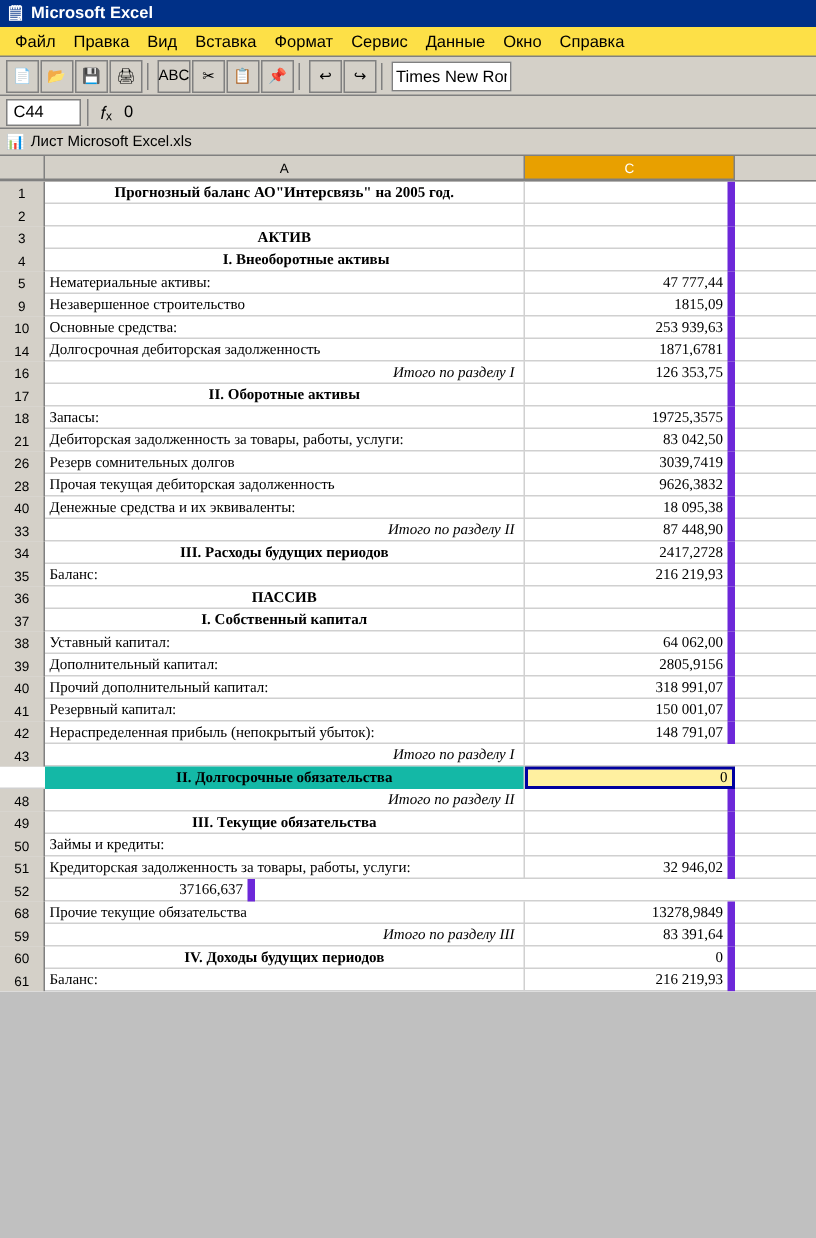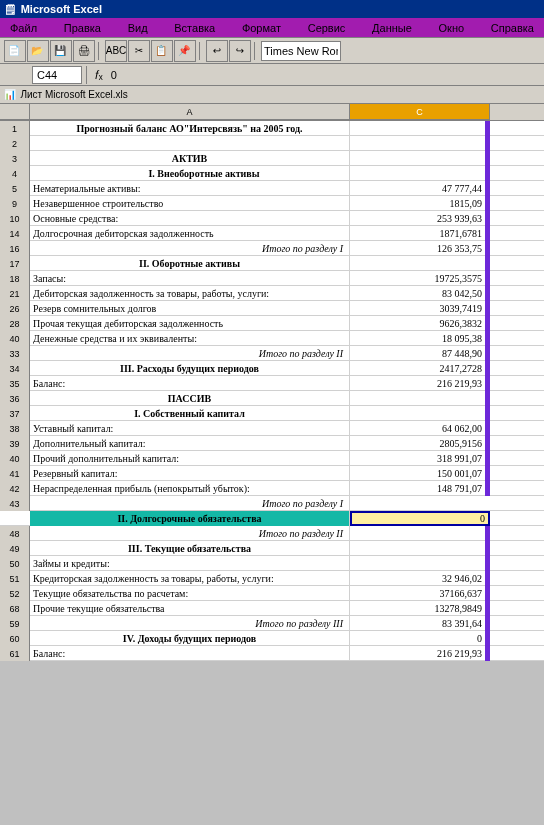--- a/index.html
+++ b/index.html
@@ -24,29 +24,28 @@
       font-family: Arial, sans-serif;
       font-weight: bold;
     }
     .title-bar .icon {
       margin-right: 4px;
       font-size: 10px;
     }
 
     
     .menu-bar {
-      background: #a21caf;
+      background: #fde047;
       height: 20px;
       display: flex;
       align-items: center;
       padding: 0 4px;
       font-family: Arial, sans-serif;
       font-size: 11px;
       border-bottom: 1px solid #808080;
-      justify-content: space-between;
     }
     .menu-item {
       padding: 0 6px;
       cursor: pointer;
       height: 100%;
       display: flex;
       align-items: center;
     }
 
     
@@ -101,21 +100,20 @@
     }
     .cell-ref-box {
       background: white;
       border: 1px solid #808080;
       height: 18px;
       width: 50px;
       font-size: 11px;
       padding: 0 4px;
       display: flex;
       align-items: center;
-      margin-left: 28px;
     }
     .formula-divider {
       width: 1px;
       height: 18px;
       background: #808080;
     }
     .formula-icon {
       font-size: 12px;
       padding: 0 4px;
     }
@@ -433,21 +431,20 @@
         <div class="cell-a">Займы и кредиты:</div>
         <div class="cell-c"></div>
       </div>
       <div class="table-row">
         <div class="row-num">51</div>
         <div class="cell-a">Кредиторская задолженность за товары, работы, услуги:</div>
         <div class="cell-c">32 946,02</div>
       </div>
       <div class="table-row">
         <div class="row-num">52</div>
-        <div class="cell-a">Текущие обязательства по расчетам:</div>
         <div class="cell-c">37166,637</div>
       </div>
       <div class="table-row">
         <div class="row-num">68</div>
         <div class="cell-a">Прочие текущие обязательства</div>
         <div class="cell-c">13278,9849</div>
       </div>
       <div class="table-row">
         <div class="row-num">59</div>
         <div class="cell-a" style="font-style: italic; justify-content: flex-end; padding-right: 6px; padding-left: 40px;">Итого по разделу III</div>

